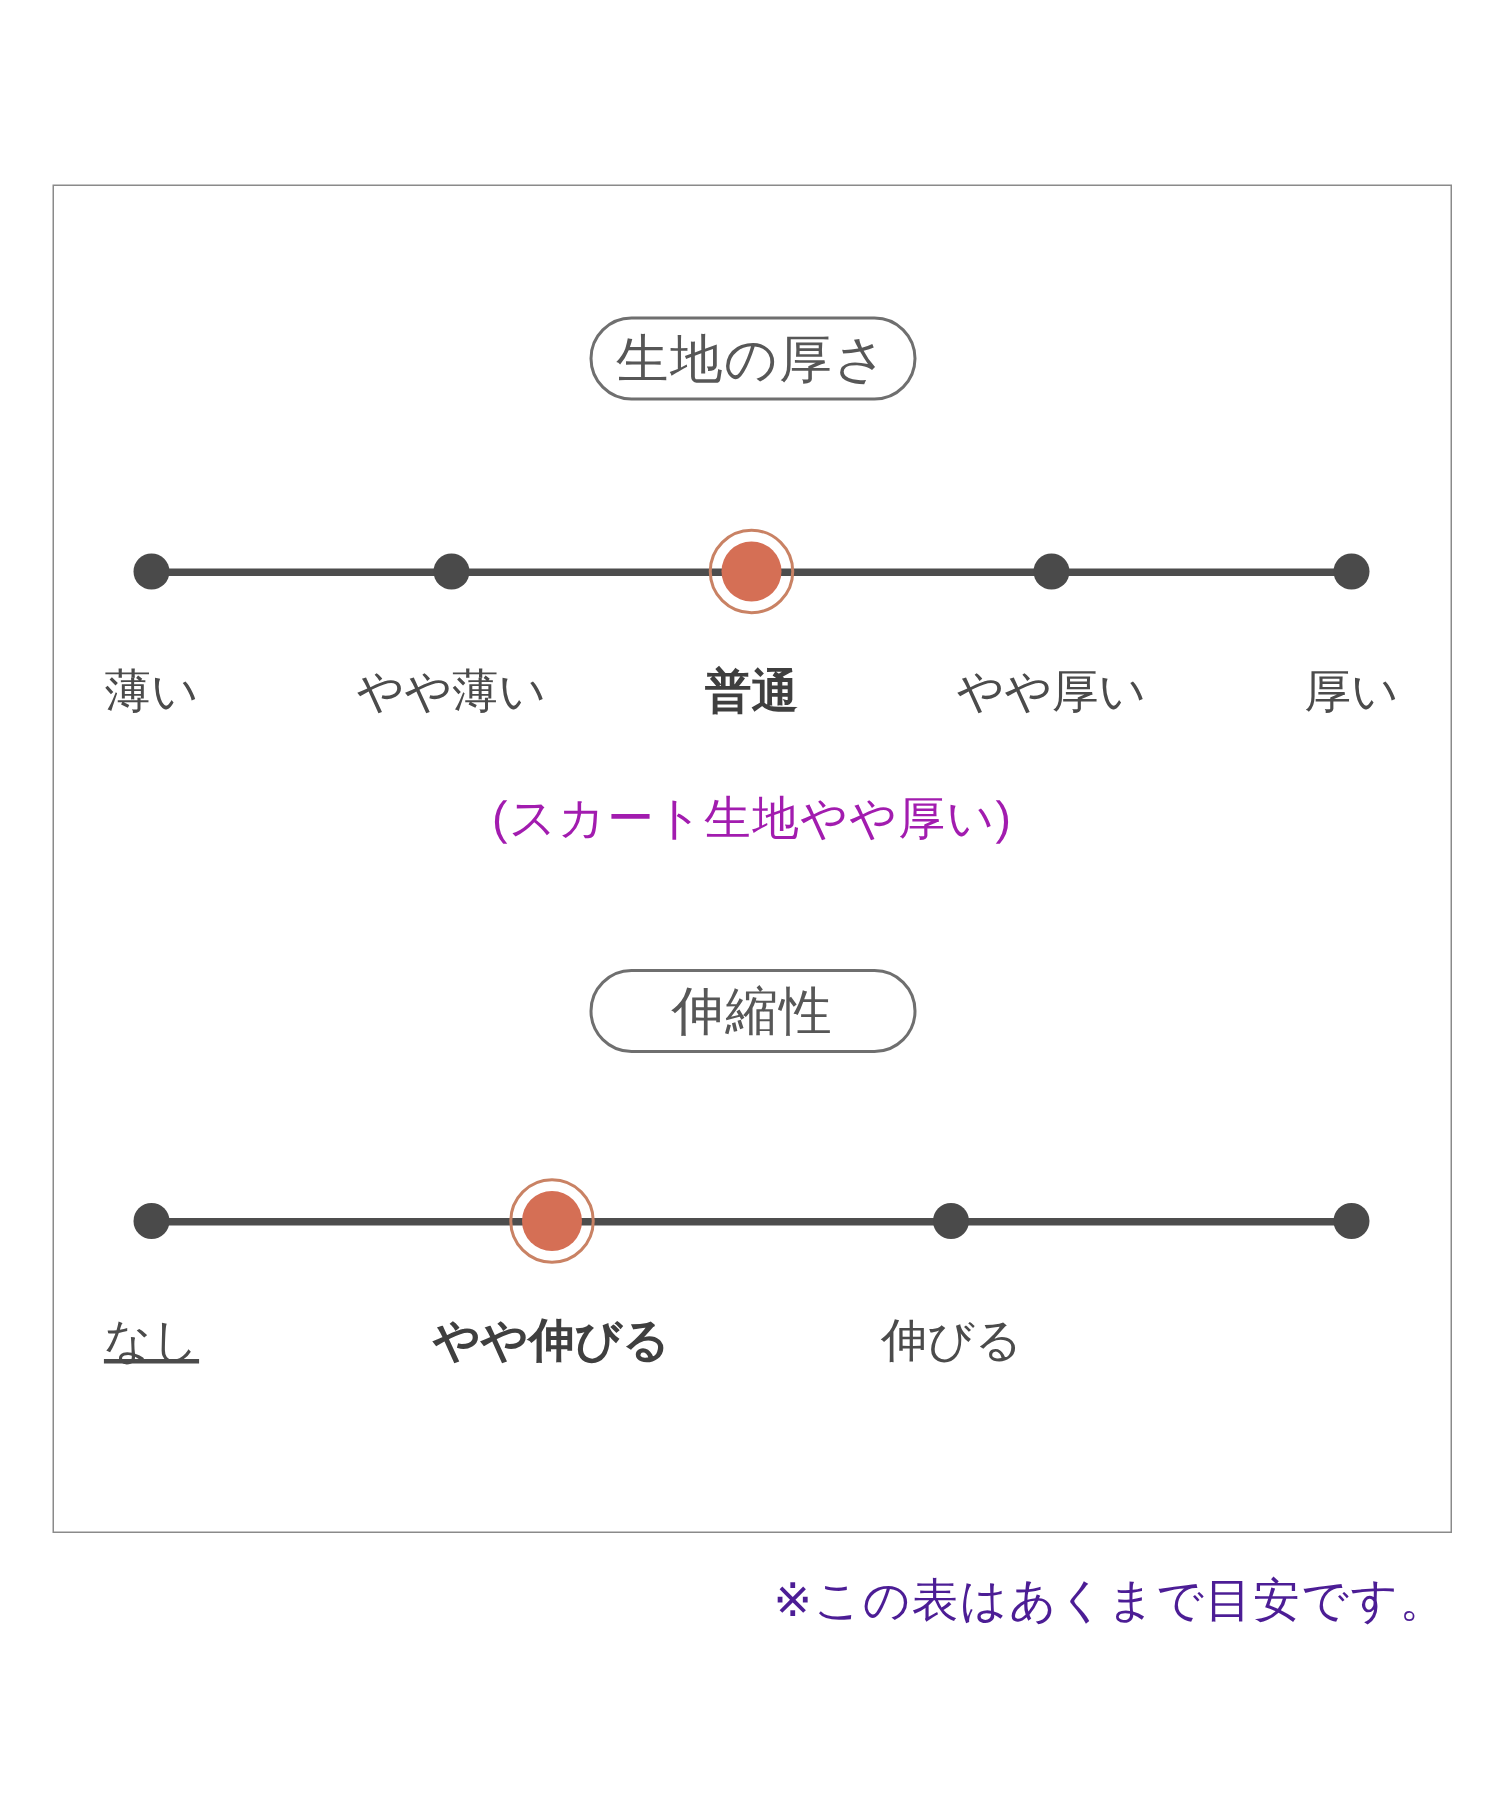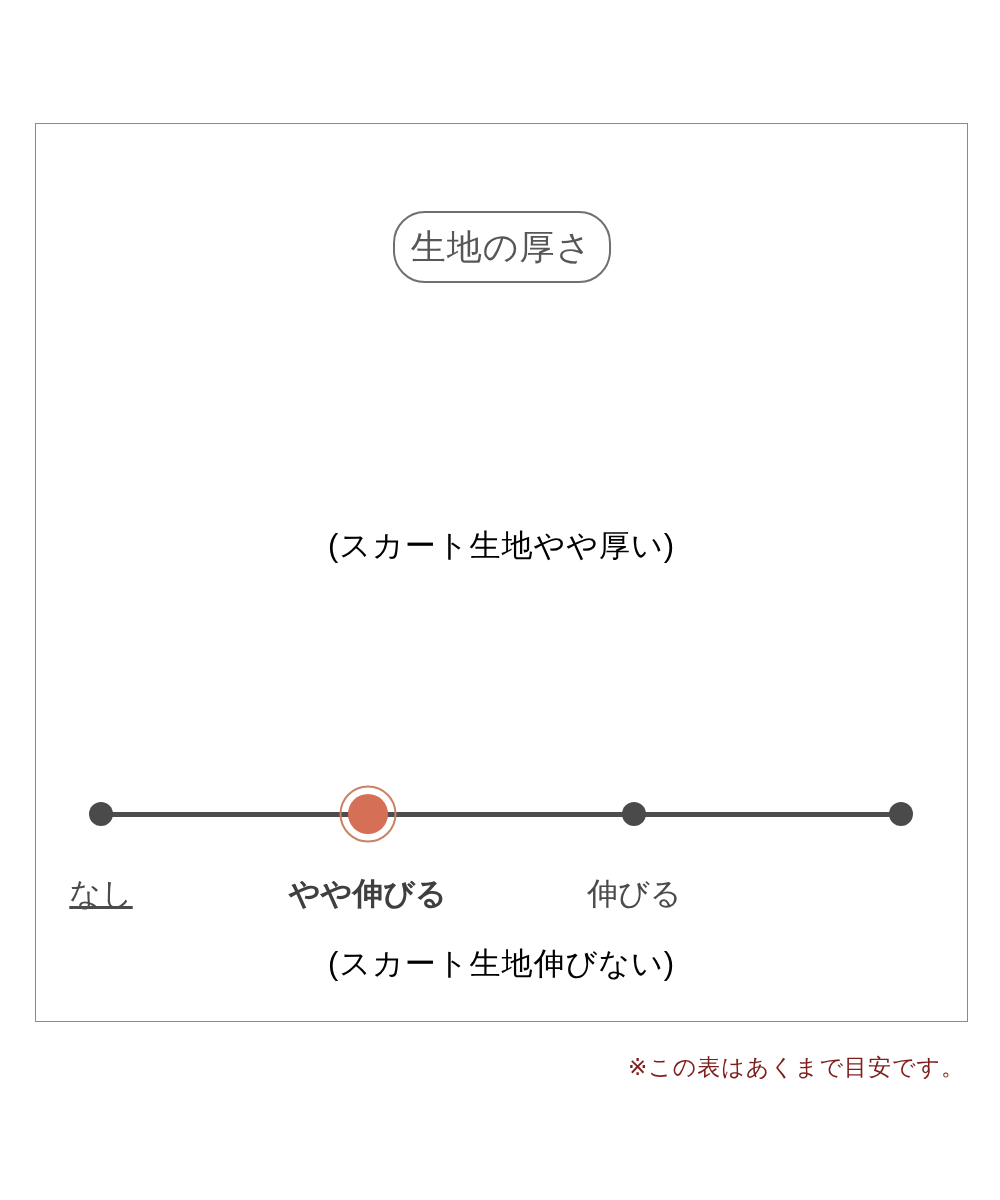--- a/index.html
+++ b/index.html
@@ -12,21 +12,21 @@
   .page { position: relative; width: 1000px; height: 1200px; background: #fff; overflow: hidden; }
 
   .panel {
     position: absolute; left: 35px; top: 123px;
     width: 933px; height: 899px;
     border: 1.5px solid #8a8a8a; background: #fff;
   }
 
   .pill {
     position: absolute; left: 50%; transform: translateX(-50%);
-    width: 218px; height: 72px;
+    width: 218px; height: 56px;
     border: 2px solid #6f6f6f; border-radius: 32px;
     display: flex; align-items: center; justify-content: center;
     font-size: 35px; color: #575757; letter-spacing: 1px;
     background: #fff; white-space: nowrap;
   }
   .pill-thickness { top: 87px; }
   .pill-stretch   { top: 522px; }
 
   .scale { position: absolute; left: 65px; width: 800px; height: 170px; }
   .scale-1 { top: 230px; }
@@ -52,57 +52,74 @@
     background: transparent;
   }
   .scale-label {
     position: absolute; top: 89px; transform: translateX(-50%);
     font-size: 31px; line-height: 36px; color: #4b4b4b; white-space: nowrap;
   }
   .scale-label.selected { font-weight: bold; color: #3f3f3f; }
 
   .note {
     position: absolute; left: 0; width: 100%;
-    text-align: center; font-size: 31px; line-height: 36px; color: #000000;
+    text-align: center; font-size: 31px; line-height: 36px; color: #a21caf;
     letter-spacing: 1px;
   }
   .note-1 { top: 404px; }
   .note-2 { top: 822px; }
 
   .footer-note {
     position: absolute; right: 35px; top: 1049px;
-    font-size: 23px; line-height: 36px; color: #7f1d1d;
+    font-size: 31px; line-height: 36px; color: #4c1d95;
     letter-spacing: 1px;
   }
 </style>
 </head>
 <body>
 
 <div class="page">
   <div class="panel">
 
     <div class="pill pill-thickness">
       <span>生地の厚さ</span>
     </div>
 
+    <div class="scale scale-1">
+      <div class="line"></div>
+    <div class="dot" style="left: 0%;"></div>
+        <div class="scale-label" style="left: 0%;">薄い</div>
+        <div class="dot" style="left: 25%;"></div>
+        <div class="scale-label" style="left: 25%;">やや薄い</div>
+        <div class="dot selected" style="left: 50%;">
+          <div class="ring"></div>
+        </div>
+        <div class="scale-label selected" style="left: 50%;">普通</div>
+        <div class="dot" style="left: 75%;"></div>
+        <div class="scale-label" style="left: 75%;">やや厚い</div>
+        <div class="dot" style="left: 100%;"></div>
+        <div class="scale-label" style="left: 100%;">厚い</div>
+      </div>
 
     <div class="note note-1">(スカート生地やや厚い)</div>
 
+    <div class="pill pill-stretch">
+      <span>伸縮性</span>
+    </div>
 
     <div class="scale scale-2">
       <div class="line"></div>
     <div class="dot" style="left: 0%;"></div>
         <div class="scale-label" style="left: 0%; text-decoration: underline;">なし</div>
         <div class="dot selected" style="left: 33.3333%;">
           <div class="ring"></div>
         </div>
         <div class="scale-label selected" style="left: 33.3333%;">やや伸びる</div>
         <div class="dot" style="left: 66.6667%;"></div>
         <div class="scale-label" style="left: 66.6667%; text-align: right;">伸びる</div>
         <div class="dot" style="left: 100%;"></div>
       </div>
 
-    <div class="note note-2">(スカート生地伸びない)</div>
 
   </div>
 
   <div class="footer-note">※この表はあくまで目安です。</div>
 </div>
 
 </body></html>

